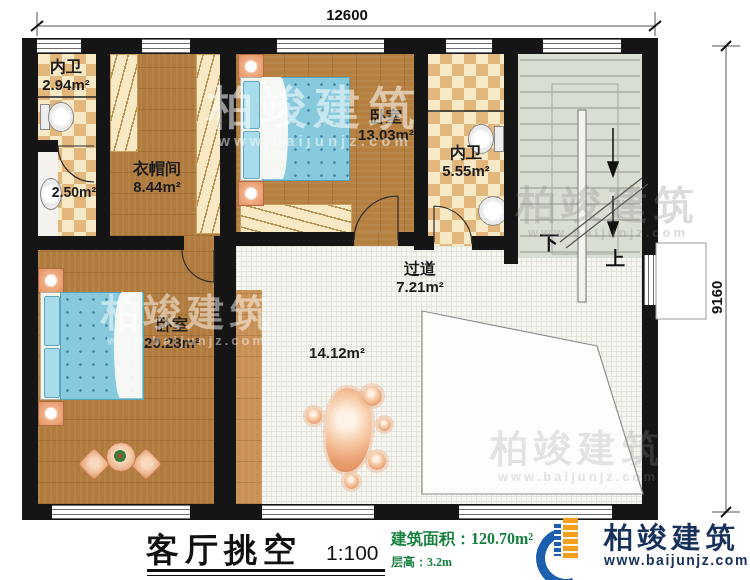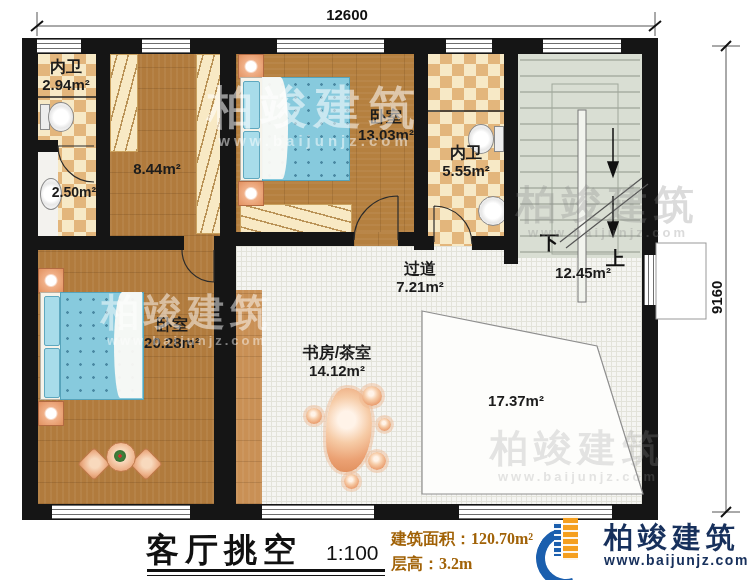--- a/index.html
+++ b/index.html
@@ -45,21 +45,21 @@
   .rlabel{text-align:center;color:#1c1c1c;z-index:6;line-height:1.15;}
   .rname{font-weight:bold;font-size:16px;}
   .rarea{font-weight:bold;font-size:15px;}
   .dirlabel{font-weight:bold;font-size:19px;color:#111;z-index:6;}
   .wm{z-index:7;pointer-events:none;text-align:center;font-weight:bold;line-height:1.1;}
   .wm .u{display:block;font-weight:bold;}
   svg{position:absolute;left:0;top:0;z-index:5;pointer-events:none;}
   .dimtext{font-size:15px;font-weight:bold;color:#111;}
   .vert{writing-mode:vertical-rl;transform:rotate(180deg);}
   .titleblock{color:#111;}
-  .serifline{font-family:"Liberation Serif",serif;font-weight:bold;color:#a16207;}
+  .serifline{font-family:"Liberation Serif",serif;font-weight:bold;color:#15803d;}
 </style>
 </head>
 <body>
 
 <div class="abs checker" style="left:38px;top:52px;width:58px;height:184px;z-index:1"></div>
 <div class="abs wood" style="left:110px;top:52px;width:112px;height:184px;z-index:1"></div>
 <div class="abs wood-v" style="left:236px;top:52px;width:178px;height:180px;z-index:1"></div>
 <div class="abs wood-v" style="left:354px;top:232px;width:44px;height:14px;z-index:1"></div>
 <div class="abs checker" style="left:428px;top:52px;width:76px;height:194px;z-index:1"></div>
 <div class="abs tile" style="left:236px;top:246px;width:406px;height:258px;z-index:1"></div>
@@ -202,47 +202,45 @@
 <div class="abs dimtext vert" style="left:708px;top:250px;height:64px;z-index:6">9160</div>
 
 <div class="abs rlabel" style="left:28px;top:58px;width:76px">
   <div class="rname">内卫</div>
   <div class="rarea">2.94m²</div>
 </div>
 <div class="abs rlabel" style="left:42px;top:184px;width:64px">
   <div class="rarea" style="font-size:14px">2.50m²</div>
 </div>
 <div class="abs rlabel" style="left:108px;top:160px;width:98px">
+  <div class="rname">衣帽间</div>
   <div class="rarea">8.44m²</div>
 </div>
 <div class="abs rlabel" style="left:330px;top:108px;width:112px">
   <div class="rname">卧室</div>
   <div class="rarea">13.03m²</div>
 </div>
 <div class="abs rlabel" style="left:420px;top:144px;width:92px">
   <div class="rname">内卫</div>
   <div class="rarea">5.55m²</div>
 </div>
 <div class="abs rlabel" style="left:524px;top:264px;width:118px">
-  <div class="rarea">12.45m²</div>
 </div>
 <div class="abs rlabel" style="left:374px;top:260px;width:92px">
   <div class="rname">过道</div>
   <div class="rarea">7.21m²</div>
 </div>
 <div class="abs rlabel" style="left:120px;top:316px;width:104px">
   <div class="rname">卧室</div>
   <div class="rarea">20.28m²</div>
 </div>
 <div class="abs rlabel" style="left:278px;top:344px;width:118px">
-  <div class="rname">书房/茶室</div>
   <div class="rarea">14.12m²</div>
 </div>
 <div class="abs rlabel" style="left:452px;top:392px;width:128px">
-  <div class="rarea">17.37m²</div>
 </div>
 <div class="abs dirlabel" style="left:540px;top:230px">下</div>
 <div class="abs dirlabel" style="left:606px;top:246px">上</div>
 
 <div class="abs wm" style="left:160px;top:82px;width:310px;color:rgba(255,255,255,.55)">
   <span style="font-size:46px;letter-spacing:8px">柏竣建筑</span>
   <span class="u" style="font-size:15px;letter-spacing:4px;color:rgba(255,255,255,.5)">www.baijunjz.com</span>
 </div>
 <div class="abs wm" style="left:62px;top:292px;width:250px;color:rgba(255,255,255,.5)">
   <span style="font-size:38px;letter-spacing:5px">柏竣建筑</span>
@@ -255,21 +253,21 @@
 <div class="abs wm" style="left:438px;top:428px;width:280px;color:rgba(150,150,150,.25)">
   <span style="font-size:38px;letter-spacing:6px">柏竣建筑</span>
   <span class="u" style="font-size:13px;letter-spacing:3px">www.baijunjz.com</span>
 </div>
 
 <div class="abs titleblock" style="left:146px;top:528px;font-size:33px;font-weight:bold;letter-spacing:6px;z-index:6">客厅挑空</div>
 <div class="abs" style="left:147px;top:569px;width:238px;height:3px;background:#111;z-index:6"></div>
 <div class="abs" style="left:147px;top:575px;width:238px;height:1px;background:#111;z-index:6"></div>
 <div class="abs titleblock" style="left:326px;top:541px;font-size:21px;z-index:6">1:100</div>
 <div class="abs serifline" style="left:391px;top:529px;font-size:16px;z-index:6">建筑面积：120.70m²</div>
-<div class="abs serifline" style="left:391px;top:554px;font-size:16px;z-index:6">层高：3.2m</div>
+<div class="abs serifline" style="left:391px;top:554px;font-size:12px;z-index:6">层高：3.2m</div>
 
 <div class="abs" style="left:536px;top:514px;width:64px;height:64px;z-index:6">
   <div class="abs" style="left:0px;top:14px;width:42px;height:42px;border-radius:50%;border:9px solid #1b5fae;border-top-color:transparent;border-right-color:transparent;transform:rotate(28deg)"></div>
   <div class="abs" style="left:18px;top:8px;width:7px;height:34px;background:#1b5fae;background-image:repeating-linear-gradient(to bottom,rgba(255,255,255,.95) 0 2px,transparent 2px 6px)"></div>
   <div class="abs" style="left:27px;top:2px;width:15px;height:44px;background:#f59f1e;background-image:repeating-linear-gradient(to bottom,rgba(255,255,255,.9) 0 2px,transparent 2px 7px)"></div>
 </div>
 <div class="abs" style="left:604px;top:518px;font-size:29px;font-weight:bold;letter-spacing:5px;color:#17305c;z-index:6">柏竣建筑</div>
 <div class="abs" style="left:604px;top:552px;font-size:14px;font-weight:bold;letter-spacing:1.5px;color:#17305c;z-index:6">www.baijunjz.com</div>
 
 </body></html>

